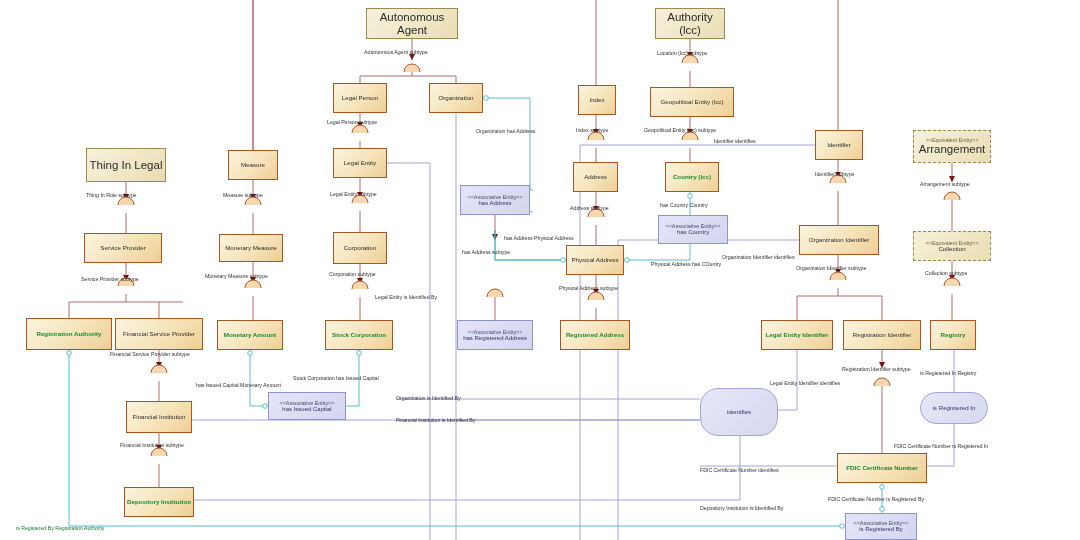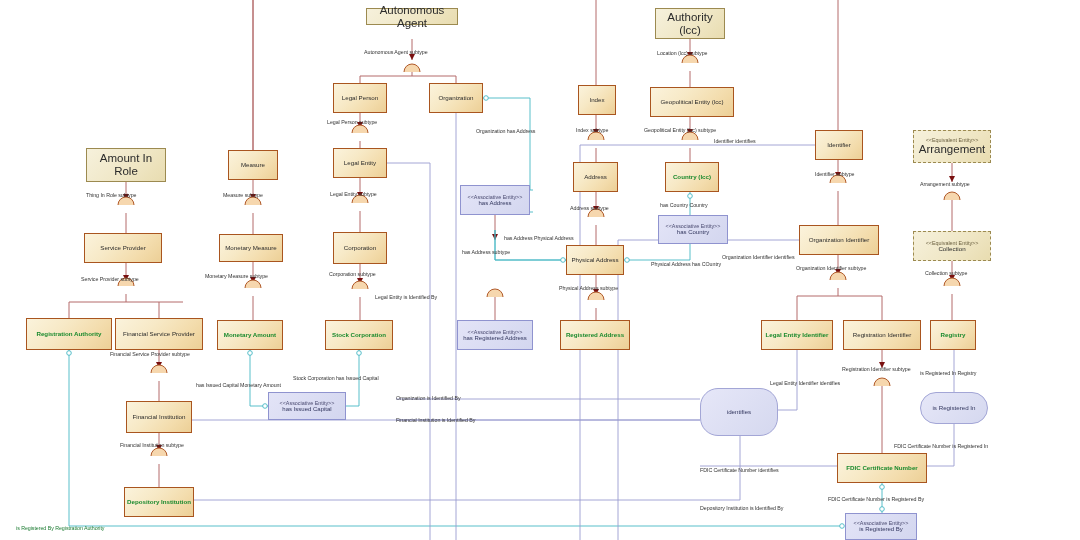--- a/index.html
+++ b/index.html
@@ -165,21 +165,21 @@
       <path d="M192,500 L740,500 L740,436"></path>
       <path d="M797,350 L797,410 L778,410"></path>
       <path d="M700,466 L837,466"></path>
       <path d="M927,466 L954,466 L954,424"></path>
       <path d="M954,350 L954,392"></path>
     </g>
   </svg>
 
   <div id="nodes">
       <div class="node pale big" style="left: 86px; top: 148px; width: 80px; height: 34px;">
-        <span class="ttl">Amount In Role</span>
+        <span class="ttl">Thing In Legal</span>
       </div>
       <div class="node class" style="left: 84px; top: 233px; width: 78px; height: 30px;">
         <span class="ttl">Service Provider</span>
       </div>
       <div class="node class green" style="left: 26px; top: 318px; width: 86px; height: 32px;">
         <span class="ttl">Registration Authority</span>
       </div>
       <div class="node class" style="left: 115px; top: 318px; width: 88px; height: 32px;">
         <span class="ttl">Financial Service Provider</span>
       </div>
@@ -191,21 +191,21 @@
       </div>
       <div class="node class" style="left: 228px; top: 150px; width: 50px; height: 30px;">
         <span class="ttl">Measure</span>
       </div>
       <div class="node class" style="left: 219px; top: 234px; width: 64px; height: 28px;">
         <span class="ttl">Monetary Measure</span>
       </div>
       <div class="node class green" style="left: 217px; top: 320px; width: 66px; height: 30px;">
         <span class="ttl">Monetary Amount</span>
       </div>
-      <div class="node pale big" style="left: 366px; top: 8px; width: 92px; height: 17px;">
+      <div class="node pale big" style="left: 366px; top: 8px; width: 92px; height: 31px;">
         <span class="ttl">Autonomous Agent</span>
       </div>
       <div class="node class" style="left: 333px; top: 83px; width: 54px; height: 30px;">
         <span class="ttl">Legal Person</span>
       </div>
       <div class="node class" style="left: 429px; top: 83px; width: 54px; height: 30px;">
         <span class="ttl">Organization</span>
       </div>
       <div class="node class" style="left: 333px; top: 148px; width: 54px; height: 30px;">
         <span class="ttl">Legal Entity</span>

